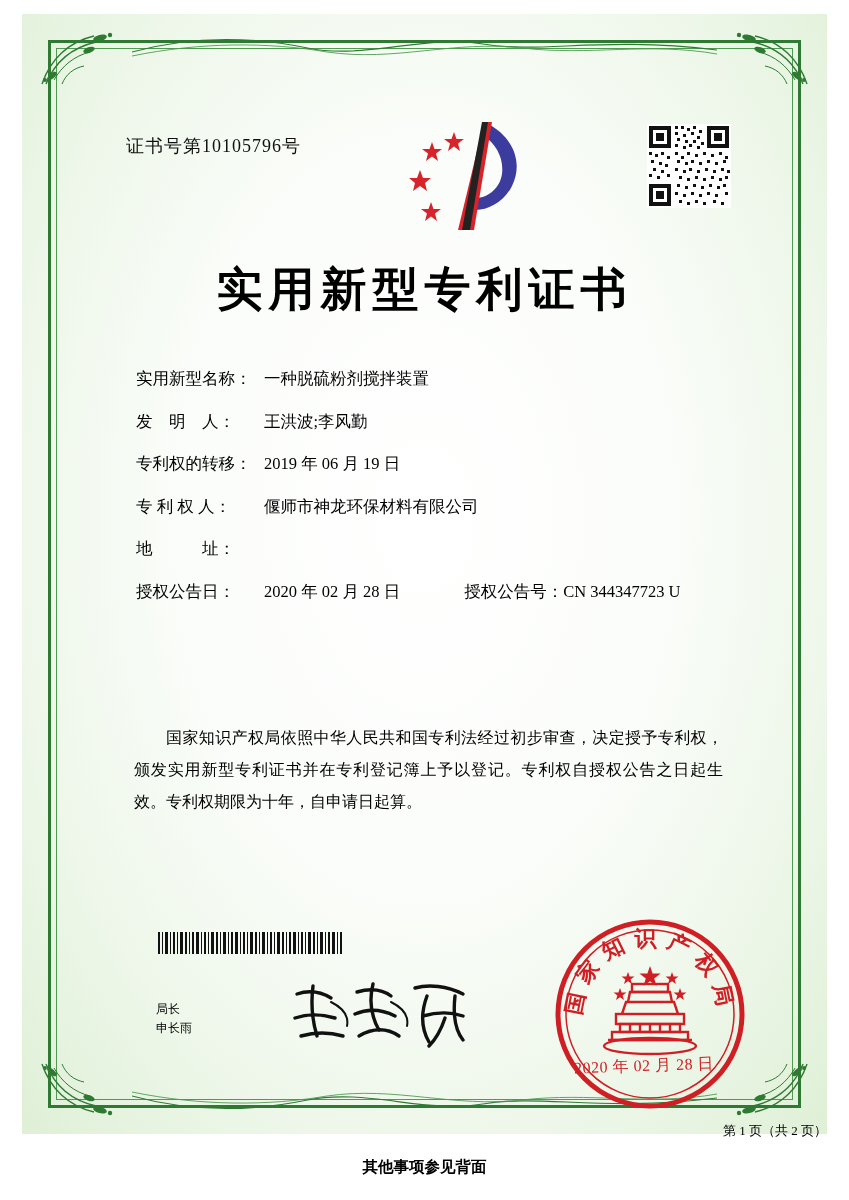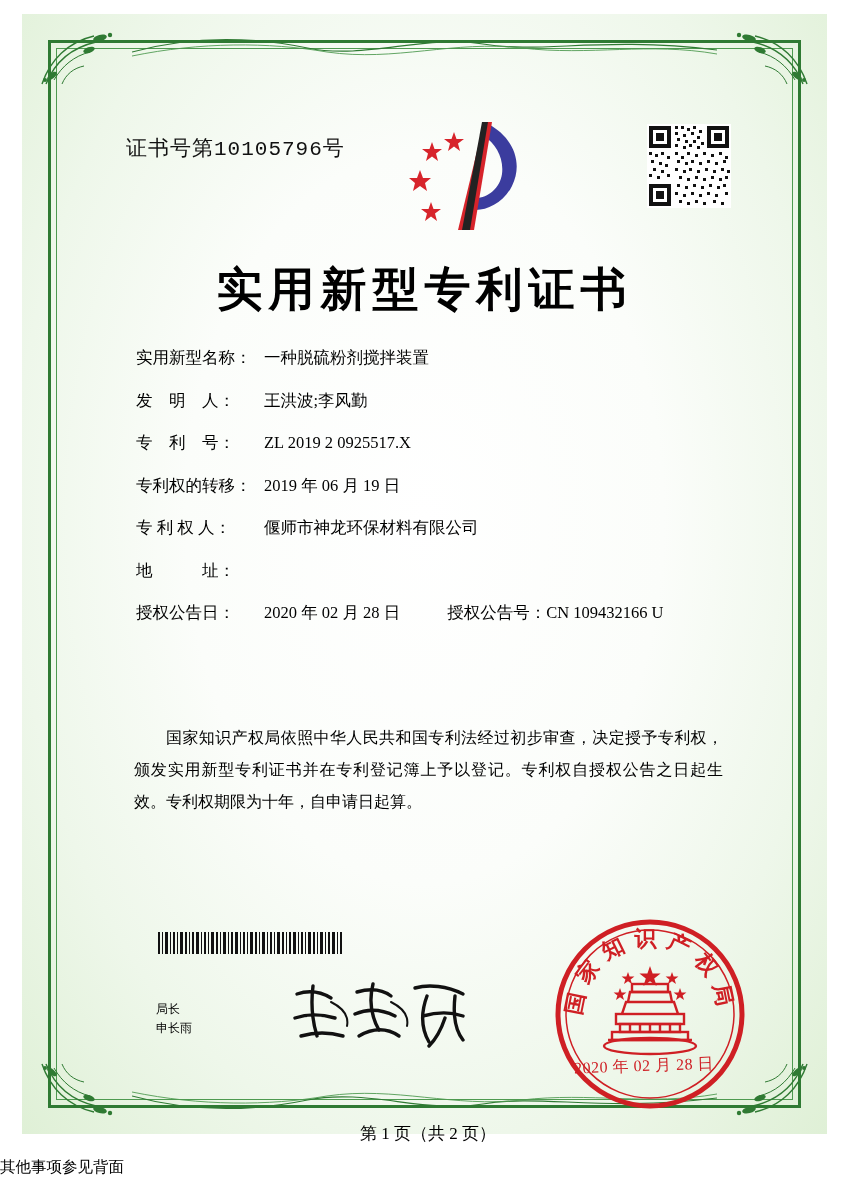--- a/index.html
+++ b/index.html
@@ -62,24 +62,24 @@
     pointer-events: none;
   }
   .edge-top { top: 18px; }
   .edge-bottom { bottom: 18px; transform: scaleY(-1); }
 
   
   .cert-number {
     position: absolute;
     left: 104px;
     top: 120px;
-    font-size: 21px;
+    font-size: 18px;
     letter-spacing: 1px;
     color: #111;
-    font-family: Liberation Mono, monospace;
+    font-family: Liberation Serif, serif;
   }
 
   .logo {
     position: absolute;
     left: 370px;
     top: 104px;
     width: 140px;
     height: 115px;
   }
 
@@ -101,21 +101,21 @@
     font-weight: bold;
     letter-spacing: 6px;
     font-family: "Liberation Serif", serif;
     color: #000;
   }
 
   
   .fields {
     position: absolute;
     left: 114px;
-    top: 336px;
+    top: 357px;
     width: 600px;
     font-size: 16.5px;
     line-height: 1.0;
   }
   .field-row {
     display: flex;
     align-items: baseline;
     margin-bottom: 26px;
     white-space: nowrap;
   }
@@ -124,21 +124,21 @@
     flex: 0 0 128px;
     color: #000;
     font-family: "Liberation Serif", serif;
   }
   .field-value {
     color: #000;
     font-family: "Liberation Serif", serif;
   }
   .field-row.pair .field-value { flex: 0 0 auto; }
   .field-row.pair .label2 {
-    margin-left: 47px;
+    margin-left: 64px;
     color: #000;
   }
 
   
   .paras {
     position: absolute;
     left: 112px;
     right: 104px;
     top: 700px;
     font-size: 16px;
@@ -193,31 +193,32 @@
     color: #cf1f24;
     letter-spacing: 0.5px;
     transform: rotate(-2deg);
   }
 
   
   .page-no {
     position: absolute;
     left: 7px; right: 0;
     top: 1108px;
-    text-align: center;
-    font-size: 17px;
+    text-align: right;
+    font-size: 13px;
     color: #000;
   }
   .back-note {
     position: absolute;
     left: 0; right: 0;
     top: 1157px;
-    text-align: left;
+    text-align: center;
     font-size: 15.5px;
     color: #000;
+    font-weight: bold;
   }
 </style>
 </head>
 <body>
 
 <div class="cert-page">
 
   <div class="frame-outer"></div>
   <div class="frame-inner"></div>
 
@@ -429,44 +430,40 @@
     <div class="field-row">
       <span class="field-label">实用新型名称：</span>
       <span class="field-value">一种脱硫粉剂搅拌装置</span>
     </div>
 
     <div class="field-row">
       <span class="field-label">发　明　人：</span>
       <span class="field-value">王洪波;李风勤</span>
     </div>
 
-    <div class="field-row">
-      <span class="field-label">专　利　号：</span>
-      <span class="field-value">ZL 2019 2 0925517.X</span>
-    </div>
 
     <div class="field-row">
       <span class="field-label">专利权的转移：</span>
       <span class="field-value">2019 年 06 月 19 日</span>
     </div>
 
     <div class="field-row">
       <span class="field-label">专 利 权 人：</span>
       <span class="field-value">偃师市神龙环保材料有限公司</span>
     </div>
 
     <div class="field-row">
       <span class="field-label">地　　　址：</span>
     </div>
 
     <div class="field-row pair">
       <span class="field-label">授权公告日：</span>
       <span class="field-value">2020 年 02 月 28 日</span>
       <span class="label2">授权公告号：</span>
-      <span class="field-value">CN 109432166 U</span>
+      <span class="field-value">CN 344347723 U</span>
     </div>
 
   </div>
 
   <div class="paras">
     <p>国家知识产权局依照中华人民共和国专利法经过初步审查，决定授予专利权，颁发实用新型专利证书并在专利登记簿上予以登记。专利权自授权公告之日起生效。专利权期限为十年，自申请日起算。</p>
   </div>
 
   <div class="barcode">
     <svg width="188" height="22" viewBox="0 0 188 22" shape-rendering="crispEdges">

